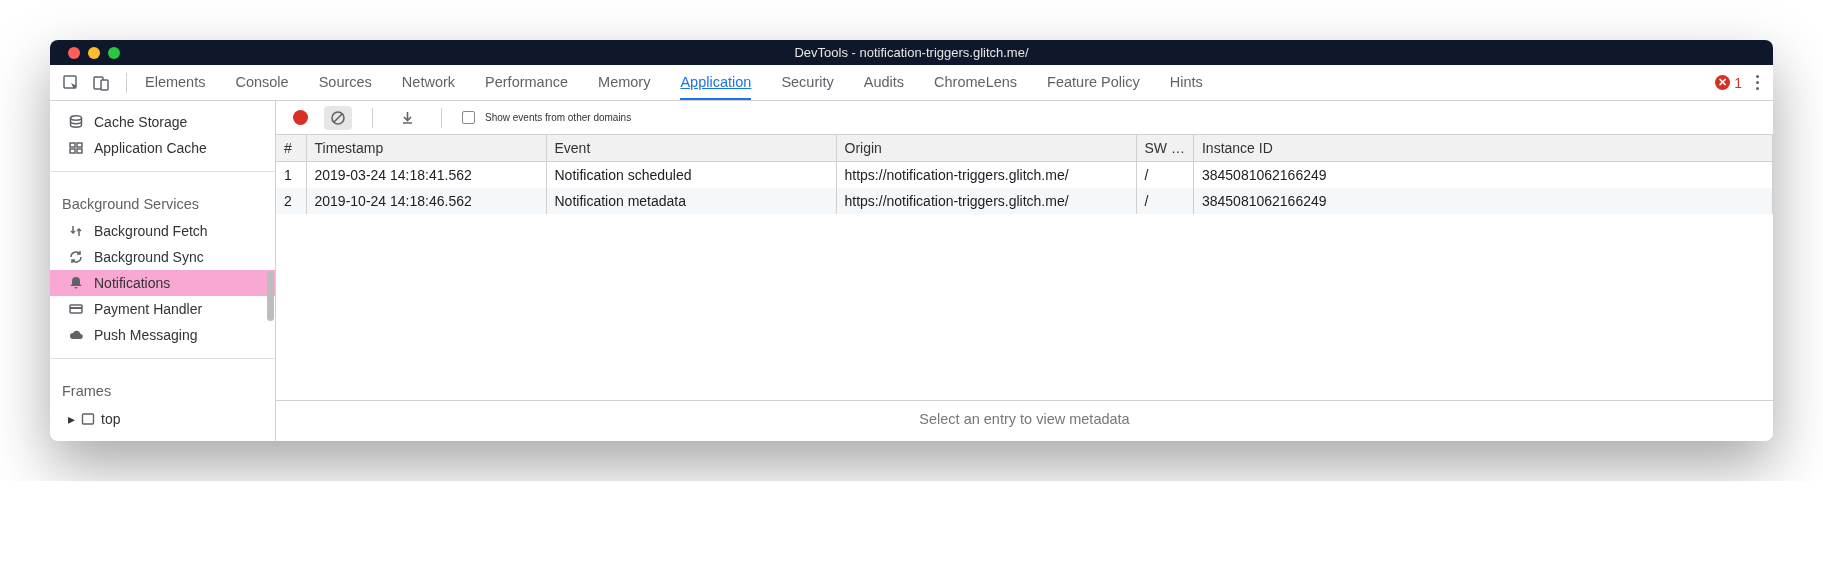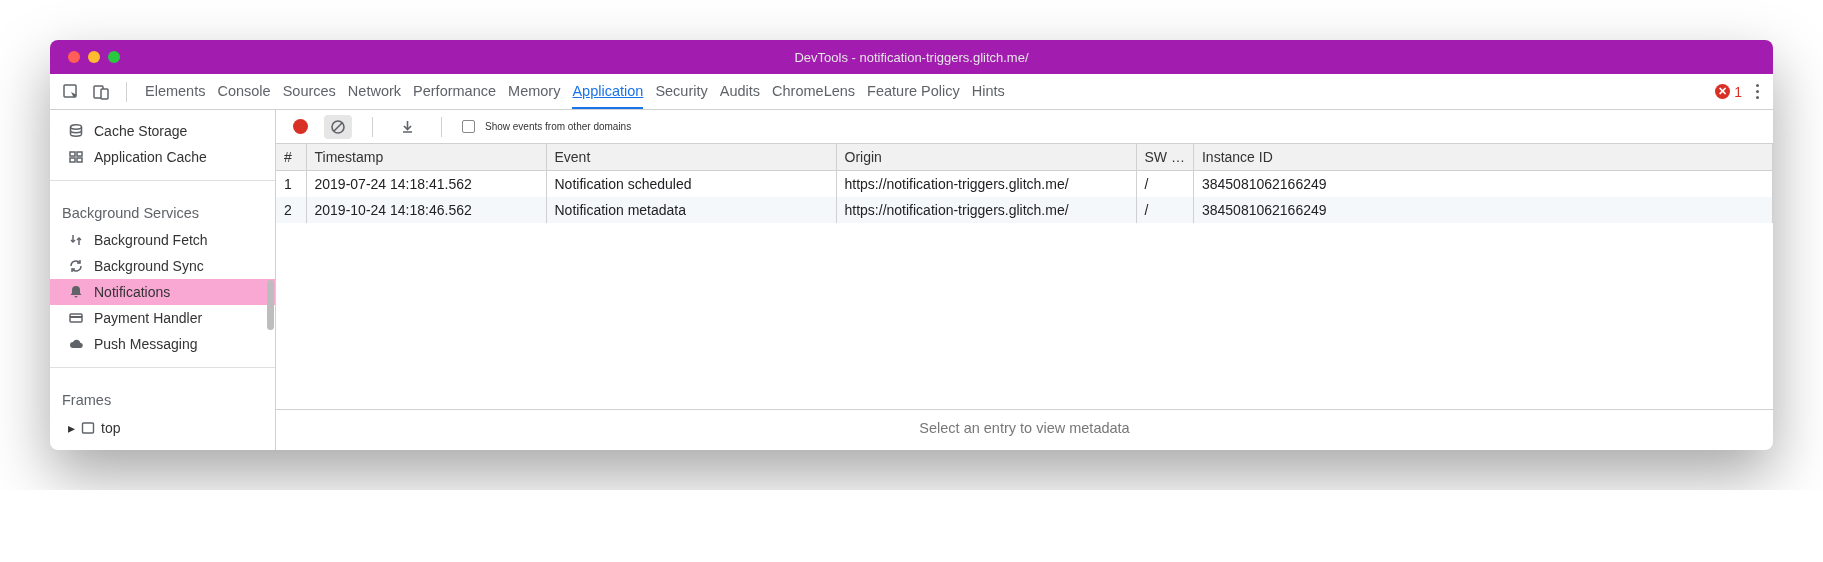--- a/index.html
+++ b/index.html
@@ -12,22 +12,22 @@
   }
   .window {
     margin: 40px 50px;
     border-radius: 8px;
     box-shadow: 0 25px 60px rgba(0,0,0,0.35);
     overflow: hidden;
     background: #fff;
   }
   
   .titlebar {
-    background: #a21caf;
-    height: 34px;
+    background: #0f172a;
+    height: 25px;
     display: flex;
     align-items: center;
     padding: 0 18px;
     position: relative;
   }
   .traffic { display: flex; gap: 8px; }
   .dot { width: 12px; height: 12px; border-radius: 50%; }
   .dot.red { background:#ff5f57; }
   .dot.yellow { background:#febc2e; }
   .dot.green { background:#28c840; }
@@ -43,21 +43,21 @@
     display:flex;
     align-items:center;
     height:36px;
     border-bottom:1px solid #d0d0d0;
     padding:0 8px;
     gap:0;
   }
   .left-icons { display:flex; align-items:center; gap:12px; padding:0 6px 0 4px; }
   .icon { display:inline-flex; align-items:center; justify-content:center; color:#5f6368; }
   .divider-v { width:1px; height:20px; background:#d0d0d0; margin:0 10px; }
-  .tabset { display:flex; gap:12px; padding-left:8px;text-align:right; }
+  .tabset { display:flex; gap:30px; padding-left:8px;text-align:right; }
   .tab {
     font-size:14.5px;
     color:#5f6368;
     padding:8px 0;
     cursor:pointer;
   }
   .tab.active { color:#1a73e8; border-bottom:2px solid #1a73e8;text-decoration:underline; }
   .tabs-right { margin-left:auto; display:flex; align-items:center; gap:14px; padding-right:6px; }
   .err-badge { display:flex; align-items:center; gap:4px; color:#d93025; font-size:14px; }
   .err-circle { width:15px; height:15px; border-radius:50%; background:#d93025; color:#fff; display:flex; align-items:center; justify-content:center; font-size:11px; font-weight:bold; }
@@ -326,21 +326,21 @@
                 <th>Timestamp</th>
                 <th>Event</th>
                 <th>Origin</th>
                 <th>SW …</th>
                 <th>Instance ID</th>
               </tr>
             </thead>
           <tbody id="tbody">
               <tr>
                 <td>1</td>
-                <td>2019-07-24 14:18:41.562</td>
+                <td>2019-03-24 14:18:41.562</td>
                 <td>Notification scheduled</td>
                 <td>https://notification-triggers.glitch.me/</td>
                 <td>/</td>
                 <td>3845081062166249</td>
               </tr>
               <tr>
                 <td>2</td>
                 <td>2019-10-24 14:18:46.562</td>
                 <td>Notification metadata</td>
                 <td>https://notification-triggers.glitch.me/</td>

